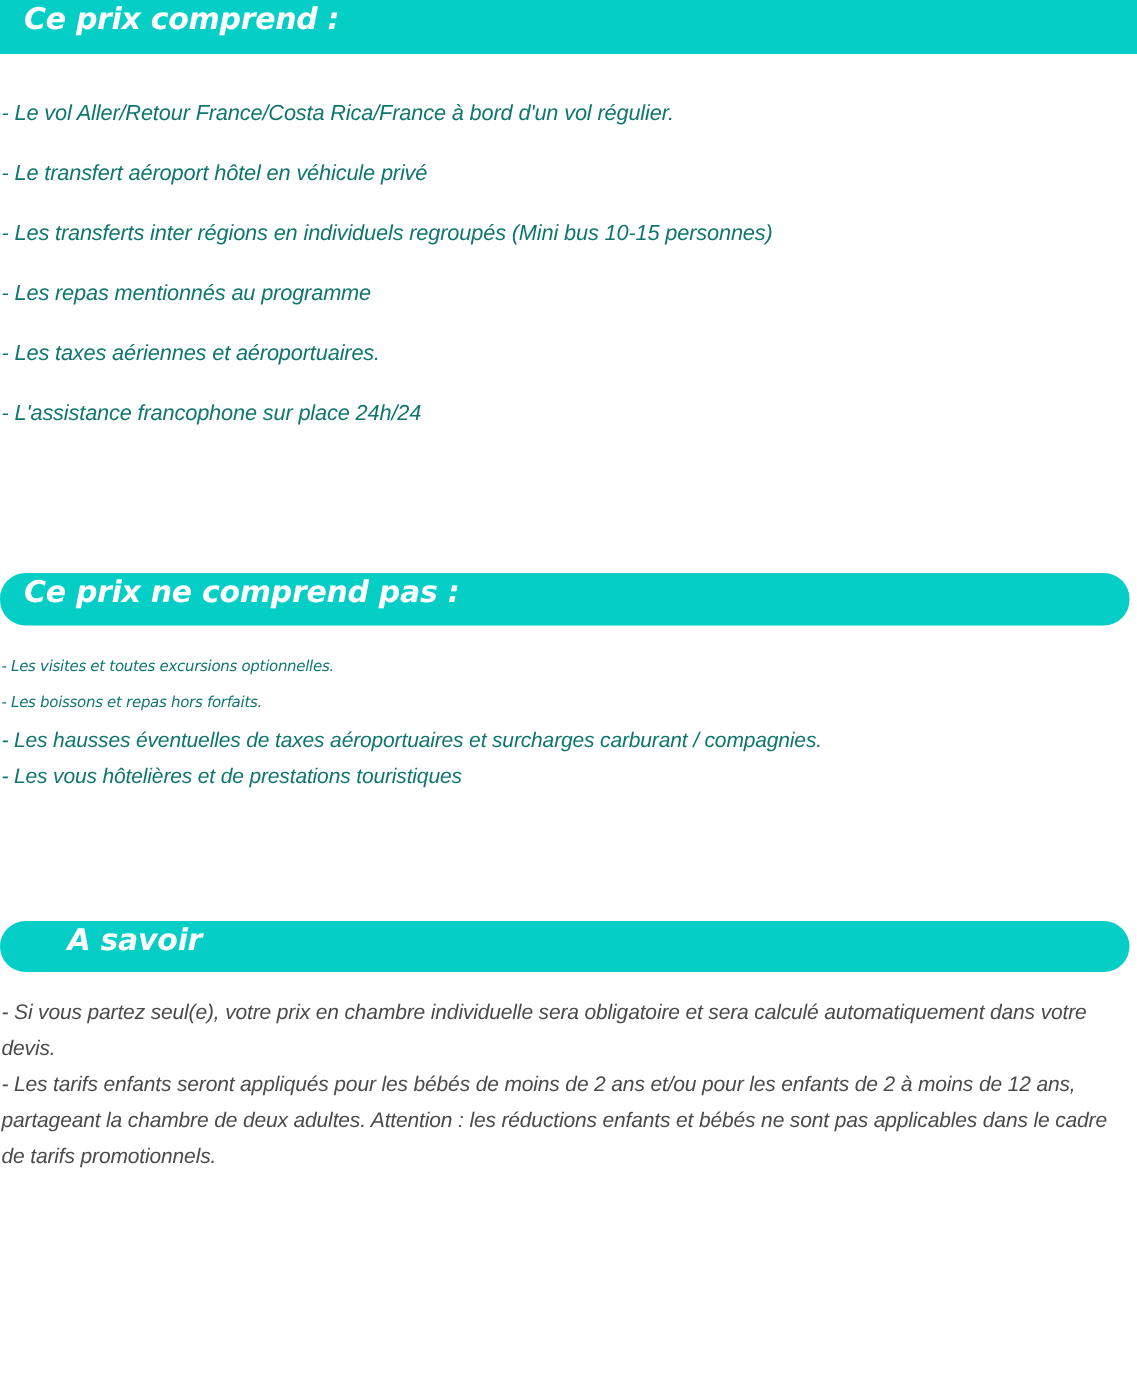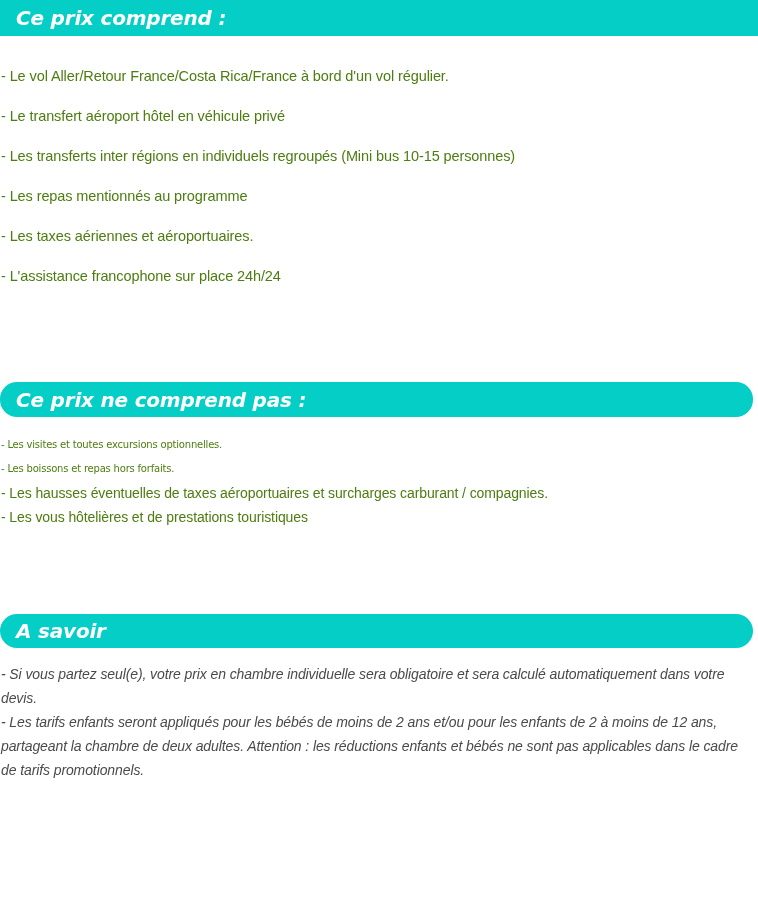--- a/index.html
+++ b/index.html
@@ -18,21 +18,21 @@
   .page {
     position: relative;
     width: 758px;
     height: 923px;
   }
 
   
   .section-bar {
     background: #04cec6;
     display: flex;
-    align-items: center;
+    align-items: flex-start;
     box-sizing: border-box;
   }
   .section-bar.full {
     width: 758px;
   }
   .section-bar.inset {
     width: 753px;
     border-radius: 17px;
   }
   .section-bar-title {
@@ -46,21 +46,22 @@
     white-space: nowrap;
   }
 
   
   .body-block {
     box-sizing: border-box;
     padding-left: 1px;
     padding-right: 6px;
   }
   .line {
-    color: #4d7c0f;
+    font-style: italic;
+    color: #0f766e;
     white-space: normal;
   }
 
   
   .block-included {
     padding-top: 20px;
   }
   .block-included .line {
     font-family: "Liberation Sans Narrow", "Liberation Sans", sans-serif;
     font-size: 14.5px;
@@ -128,21 +129,21 @@
 
   <div class="body-block block-excluded">
     <div class="line">- Les visites et toutes excursions optionnelles.</div>
     <div class="line">- Les boissons et repas hors forfaits.</div>
     <div class="line narrow">- Les hausses éventuelles de taxes aéroportuaires et surcharges carburant / compagnies.</div>
     <div class="line narrow">- Les vous hôtelières et de prestations touristiques</div>
   </div>
 
   <div class="spacer-b"></div>
 
-  <div class="section-bar inset" style="height:34px;">
+  <div class="section-bar inset" style="height:34px;padding-left:29px;">
     <span class="section-bar-title">A savoir</span>
   </div>
 
   <div class="body-block block-notice">
     <p class="para">- Si vous partez seul(e), votre prix en chambre individuelle sera obligatoire et sera calculé automatiquement dans votre devis.</p>
     <p class="para">- Les tarifs enfants seront appliqués pour les bébés de moins de 2 ans et/ou pour les enfants de 2 à moins de 12 ans, partageant la chambre de deux adultes. Attention : les réductions enfants et bébés ne sont pas applicables dans le cadre de tarifs promotionnels.</p>
   </div>
 
 </div>
 

